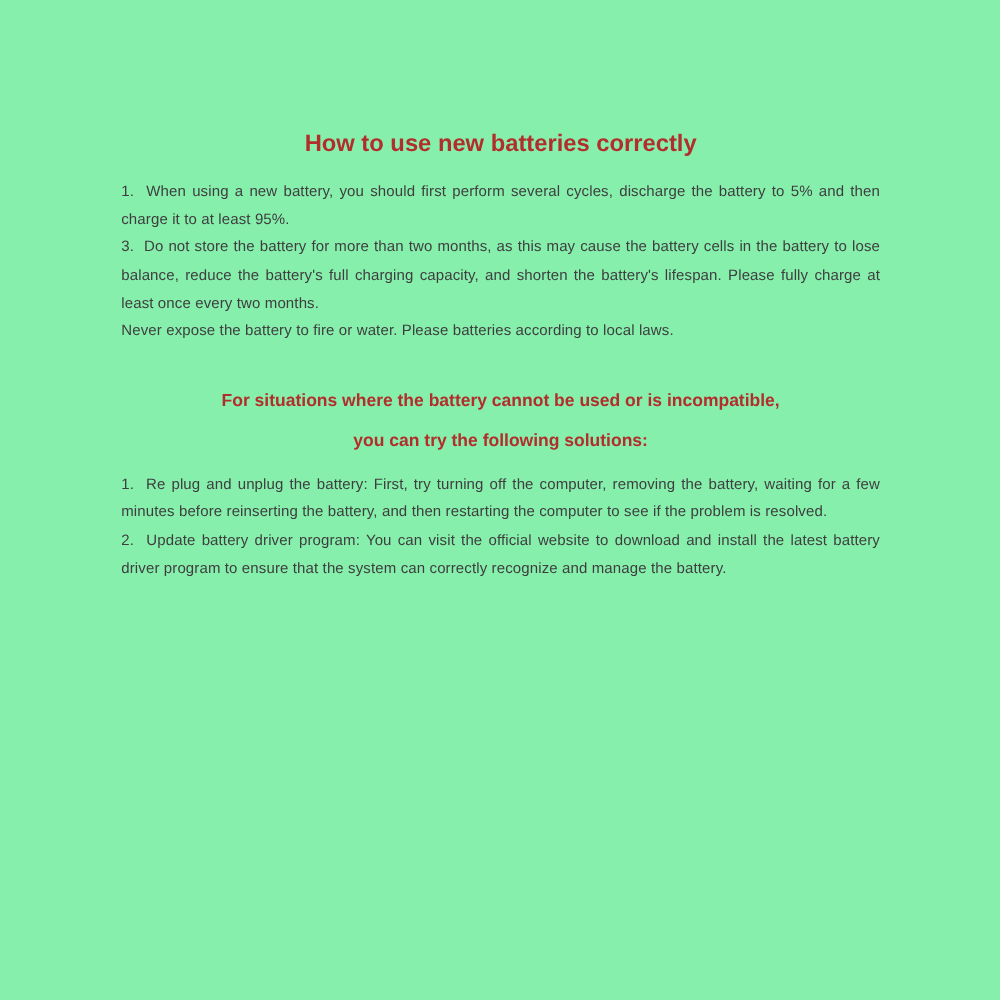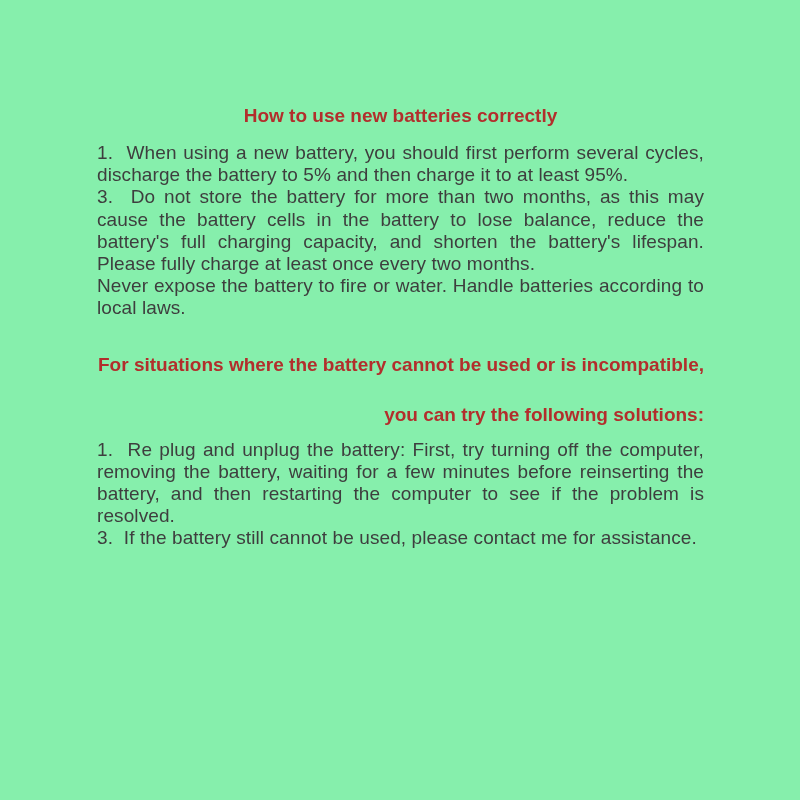--- a/index.html
+++ b/index.html
@@ -24,56 +24,56 @@
   .doc-title {
     margin: 0 0 14px 0;
     text-align: center;
     font-size: 19px;
     line-height: 24px;
     font-weight: bold;
     color: #b22e2c;
   }
   .para {
     margin: 0;
-    font-size: 19px;
+    font-size: 12px;
     line-height: 22.2px;
     color: #3e3e3e;
     text-align: justify;
     text-align-last: left;
     letter-spacing: 0.1px;
   }
   .section-heading {
     margin: 33px 0 0 0;
-    text-align: right;
-    font-size: 19px;
+    text-align: center;
+    font-size: 14px;
     line-height: 24px;
     font-weight: bold;
     color: #b22e2c;
   }
   .section-heading.line2 {
-    margin-top: 26px;
+    margin-top: 8px;
     margin-bottom: 12px;
   }
   .solutions {
   }
 </style>
 </head>
 <body>
 
 <div class="page">
   <div class="content">
 
     <h1 class="doc-title">How to use new batteries correctly</h1>
 
     <p class="para">1.&nbsp; When using a new battery, you should first perform several cycles, discharge the battery to 5% and then charge it to at least 95%.</p>
     <p class="para">3.&nbsp; Do not store the battery for more than two months, as this may cause the battery cells in the battery to lose balance, reduce the battery's full charging capacity, and shorten the battery's lifespan. Please fully charge at least once every two months.</p>
-    <p class="para">Never expose the battery to fire or water. Handle batteries according to local laws.</p>
+    <p class="para">Never expose the battery to fire or water. Please batteries according to local laws.</p>
 
     <h2 class="section-heading">For situations where the battery cannot be used or is incompatible,</h2>
     <h2 class="section-heading line2">you can try the following solutions:</h2>
 
     <div class="solutions">
       <p class="para">1.&nbsp; Re plug and unplug the battery: First, try turning off the computer, removing the battery, waiting for a few minutes before reinserting the battery, and then restarting the computer to see if the problem is resolved.</p>
-      <p class="para">3.&nbsp; If the battery still cannot be used, please contact me for assistance.</p>
+      <p class="para">2.&nbsp; Update battery driver program: You can visit the official website to download and install the latest battery driver program to ensure that the system can correctly recognize and manage the battery.</p>
     </div>
 
   </div>
 </div>
 
 </body></html>

